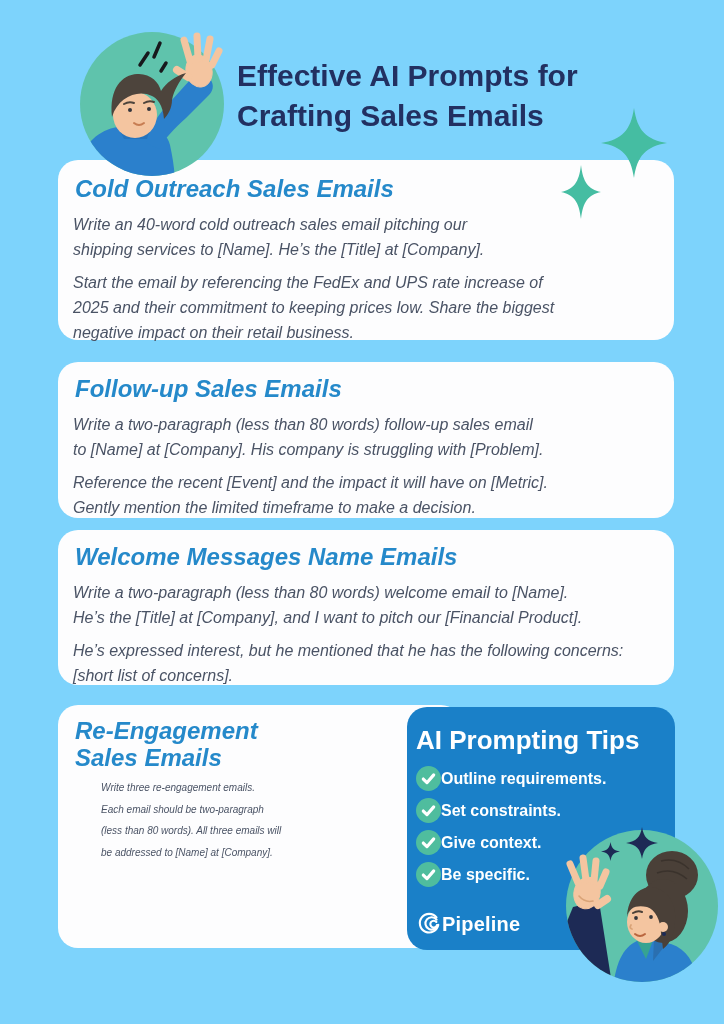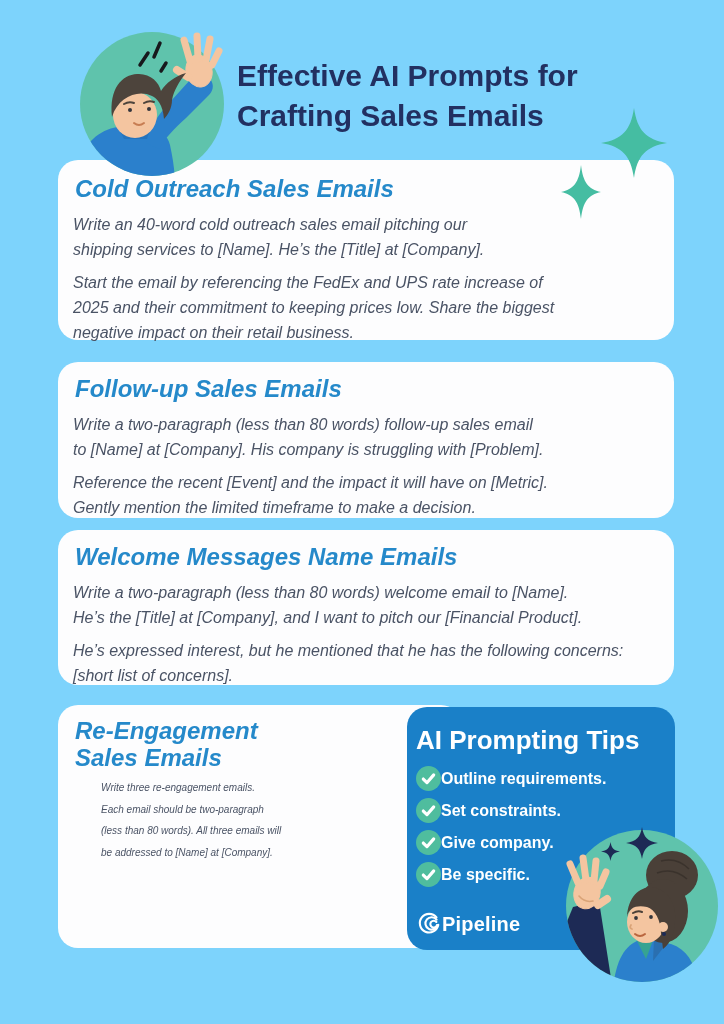--- a/index.html
+++ b/index.html
@@ -168,21 +168,21 @@
         <circle cx="12" cy="12" r="12" fill="#4fbd9e"></circle>
         <path d="M7,12.5 L10.5,16 L17,8.5" stroke="#fff" stroke-width="3" fill="none" stroke-linecap="round" stroke-linejoin="round"></path>
       </svg>
       <span class="tip-label">Set constraints.</span>
     </div>
     <div class="tip-row">
       <svg class="check" viewBox="0 0 24 24">
         <circle cx="12" cy="12" r="12" fill="#4fbd9e"></circle>
         <path d="M7,12.5 L10.5,16 L17,8.5" stroke="#fff" stroke-width="3" fill="none" stroke-linecap="round" stroke-linejoin="round"></path>
       </svg>
-      <span class="tip-label">Give company.</span>
+      <span class="tip-label">Give context.</span>
     </div>
     <div class="tip-row">
       <svg class="check" viewBox="0 0 24 24">
         <circle cx="12" cy="12" r="12" fill="#4fbd9e"></circle>
         <path d="M7,12.5 L10.5,16 L17,8.5" stroke="#fff" stroke-width="3" fill="none" stroke-linecap="round" stroke-linejoin="round"></path>
       </svg>
       <span class="tip-label">Be specific.</span>
     </div>
 
     <div class="brand-row">

